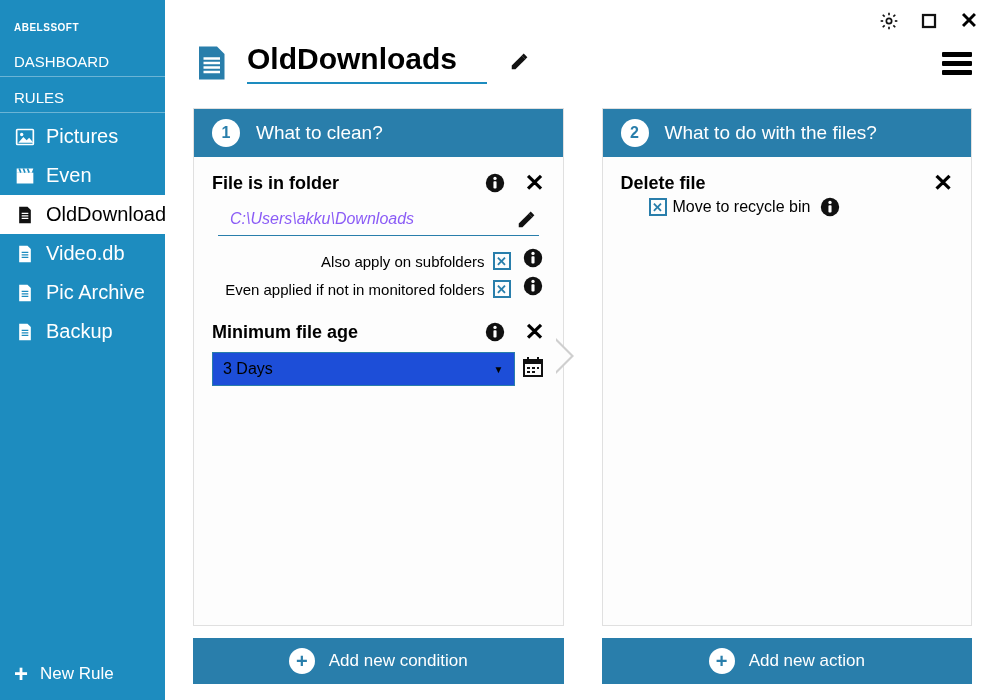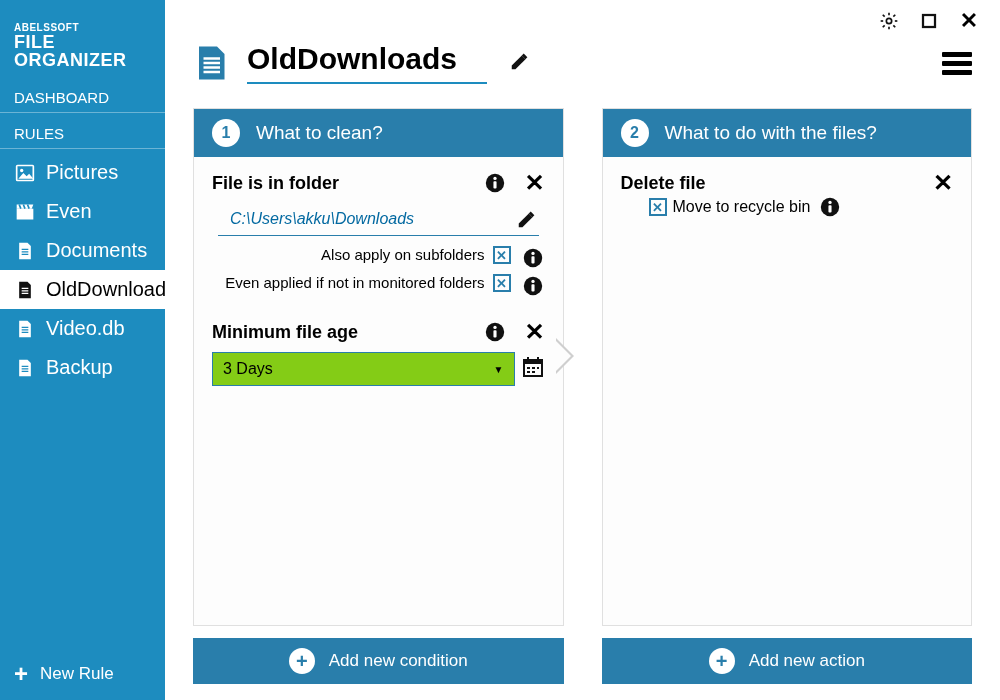--- a/index.html
+++ b/index.html
@@ -40,27 +40,27 @@
 .panel-body { flex: 1; padding: 14px 18px; overflow-y: auto; }
 
 .cond-block { margin-bottom: 22px; }
 .cond-head { display: flex; align-items: center; font-weight: bold; font-size: 18px; margin-bottom: 8px; gap: 13px; }
 .cond-head .spacer { flex: 1; }
 .ico-btn { width: 24px; height: 24px; display: inline-flex; align-items: center; justify-content: center; cursor: pointer; margin-left: 4px; }
 .ico-btn svg { width: 22px; height: 22px; }
 .ico-x { font-size: 24px; font-weight: bold; cursor: pointer; margin-left: 4px; line-height: 1; }
 
 .path-row { display: flex; align-items: center; border-bottom: 1px solid #297eab; padding: 4px 0 4px 12px; margin: 0 6px 10px; }
-.path-text { flex: 1; font-style: italic; font-size: 16px; color: #0369a1; }
-.opt-row { display: flex; align-items: flex-start; justify-content: flex-end; font-size: 15px; margin: 4px 0; }
+.path-text { flex: 1; font-style: italic; font-size: 16px; color: #8b5cf6; }
+.opt-row { display: flex; align-items: flex-end; justify-content: flex-end; font-size: 15px; margin: 4px 0; }
 .opt-row .lbl { margin-right: 8px; }
 .chkbox { width: 18px; height: 18px; border: 2px solid #297eab; display: inline-flex; align-items: center; justify-content: center; color: #297eab; font-weight: bold; font-size: 13px; cursor: pointer; margin-right: 6px; }
 
 .select-row { display: flex; align-items: center; gap: 6px; }
-.selectbox { flex: 1; border: 1.5px solid #297eab; padding: 7px 10px; font-size: 16px; display: flex; align-items: center; justify-content: space-between; cursor: pointer; background: #84cc16; }
+.selectbox { flex: 1; border: 1.5px solid #297eab; padding: 7px 10px; font-size: 16px; display: flex; align-items: center; justify-content: space-between; cursor: pointer; background: #1d4ed8; }
 .selectbox .caret { font-size: 10px; }
 .cal-btn { cursor: pointer; }
 
 .action-block { }
 .action-head { display: flex; align-items: center; font-weight: bold; font-size: 18px; }
 .action-head .spacer { flex: 1; }
 .opt-row-left { display: flex; align-items: center; font-size: 16px; margin-left: 28px; }
 
 
 .connector { position: absolute; top: 230px; left: calc(50% - 18px); width: 36px; height: 36px; pointer-events: none; }
@@ -139,64 +139,63 @@
         <rect x="4" y="4" width="16" height="16" fill="none" stroke="#111" stroke-width="3"></rect>
       </g>
   </defs>
 </svg>
 
 <div class="app">
 
   <div class="sidebar">
     <div class="brand">
       <div class="brand-top">ABELSSOFT</div>
-      <div class="brand-main">FILE ORGANIZER</div>
     </div>
     <div class="nav-section-title">DASHBOARD</div>
     <div class="nav-section-title">RULES</div>
 
     <div class="nav-item">
       <span class="ico">
           <svg viewBox="0 0 24 24">
             <use href="#i-image"></use>
           </svg>
         </span>
       <span>Pictures</span>
     </div>
     <div class="nav-item">
       <span class="ico">
           <svg viewBox="0 0 24 24">
             <use href="#i-clapper"></use>
           </svg>
         </span>
       <span>Even</span>
     </div>
+    <div class="nav-item active">
+      <span class="ico">
+          <svg viewBox="0 0 24 24">
+            <use href="#i-doc-dark"></use>
+          </svg>
+        </span>
+      <span>OldDownloads</span>
+    </div>
     <div class="nav-item">
       <span class="ico">
           <svg viewBox="0 0 24 24">
             <use href="#i-doc"></use>
           </svg>
         </span>
-      <span>Documents</span>
-    </div>
-    <div class="nav-item active">
-      <span class="ico">
-          <svg viewBox="0 0 24 24">
-            <use href="#i-doc-dark"></use>
-          </svg>
-        </span>
-      <span>OldDownloads</span>
+      <span>Video.db</span>
     </div>
     <div class="nav-item">
       <span class="ico">
           <svg viewBox="0 0 24 24">
             <use href="#i-doc"></use>
           </svg>
         </span>
-      <span>Video.db</span>
+      <span>Pic Archive</span>
     </div>
     <div class="nav-item">
       <span class="ico">
           <svg viewBox="0 0 24 24">
             <use href="#i-doc"></use>
           </svg>
         </span>
       <span>Backup</span>
     </div>
 

